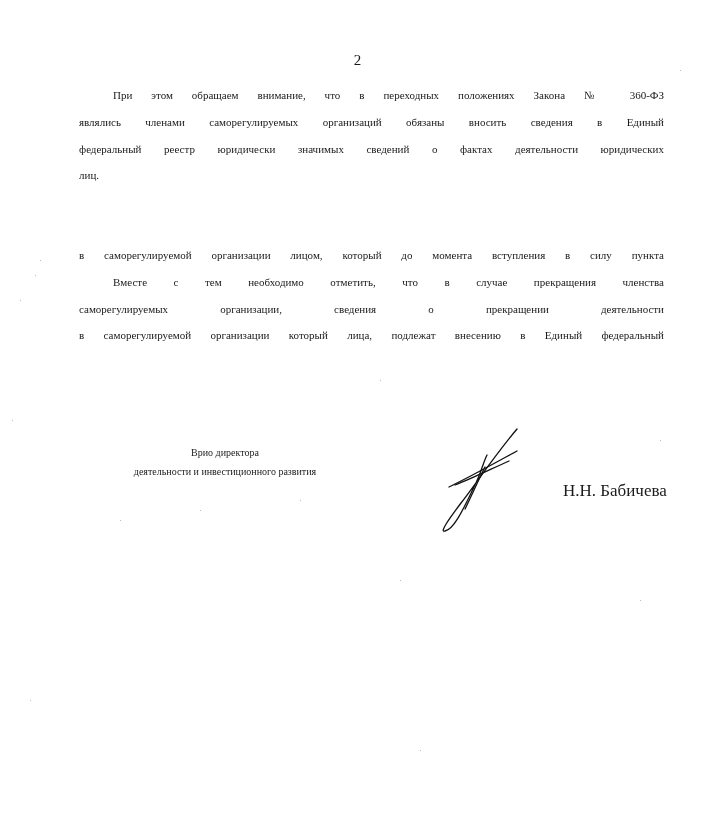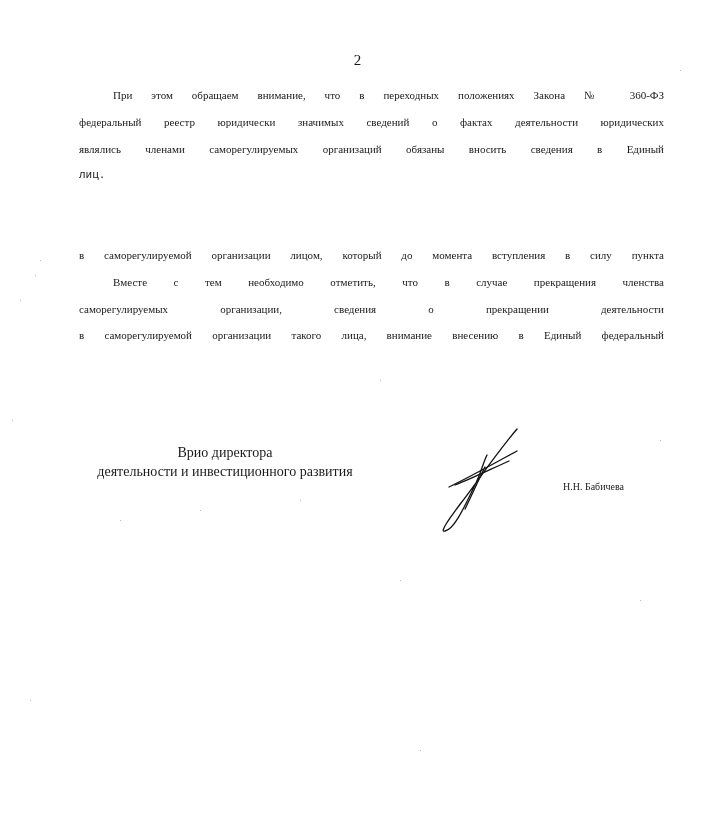--- a/index.html
+++ b/index.html
@@ -2,48 +2,48 @@
 <html><head>
 <meta charset="utf-8">
 <style>
   html, body { margin: 0; padding: 0; background: #ffffff; }
   body { width: 715px; height: 836px; position: relative; overflow: hidden;
          font-family: "Liberation Serif", "DejaVu Serif", serif; color: #1a1a1a; }
   .page-number { position: absolute; top: 52px; left: 0; width: 715px; text-align: center; font-size: 15px; }
   .para { position: absolute; left: 79px; width: 585px; font-size: 11px; line-height: 26.8px;
           text-align: justify; margin: 0; }
   .para .line { display: block; text-align: justify; text-align-last: justify; white-space: nowrap; height: 26.8px; }
-  .para .line.last { text-align-last: left; font-family: Liberation Mono, monospace; }
+  .para .line.last { text-align-last: left; }
   .para .line.indent { padding-left: 34px; }
   #para1 { top: 82px; }
   #para2 { top: 242px; }
   .sig-block { position: absolute; top: 443px; left: 90px; width: 270px; text-align: center;
-               font-size: 14px; line-height: 19px; }
-  .sig-name { position: absolute; top: 481px; left: 563px; font-size: 10px; }
+               font-size: 10px; line-height: 19px; }
+  .sig-name { position: absolute; top: 481px; left: 563px; font-size: 17px; }
   .signature { position: absolute; left: 425px; top: 425px; width: 110px; height: 110px; }
   .speck { position: absolute; width: 1px; height: 1px; background: #bbb; }
 </style>
 </head>
 <body>
 
 <div>
   <div class="page-number">2</div>
 
   <div class="para" id="para1">
     <span class="line indent">При этом обращаем внимание, что в переходных положениях Закона № 360-ФЗ</span>
+    <span class="line">являлись членами саморегулируемых организаций обязаны вносить сведения в Единый</span>
     <span class="line">федеральный реестр юридически значимых сведений о фактах деятельности юридических</span>
-    <span class="line">являлись членами саморегулируемых организаций обязаны вносить сведения в Единый</span>
     <span class="line last">лиц.</span>
   </div>
 
   <div class="para" id="para2">
     <span class="line">в саморегулируемой организации лицом, который до момента вступления в силу пункта</span>
     <span class="line indent">Вместе с тем необходимо отметить, что в случае прекращения членства</span>
     <span class="line">саморегулируемых организации, сведения о прекращении деятельности</span>
-    <span class="line">в саморегулируемой организации такого лица, внимание внесению в Единый федеральный</span>
+    <span class="line">в саморегулируемой организации который лица, подлежат внесению в Единый федеральный</span>
   </div>
 
   <div class="sig-block">
     <div>Врио директора</div>
     <div>деятельности и инвестиционного развития</div>
   </div>
 
   <svg class="signature" viewBox="0 0 110 110">
     <g fill="none" stroke="#111" stroke-width="1.3" stroke-linecap="round">
       <path d="M92 4 C 70 30, 50 60, 36 78 C 24 94, 14 108, 20 106 C 30 104, 40 80, 50 60 C 56 48, 58 38, 62 30"></path>

